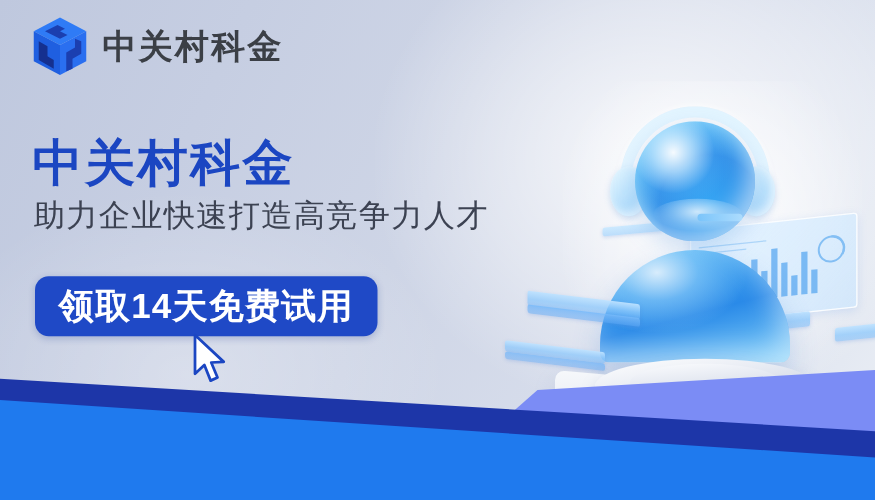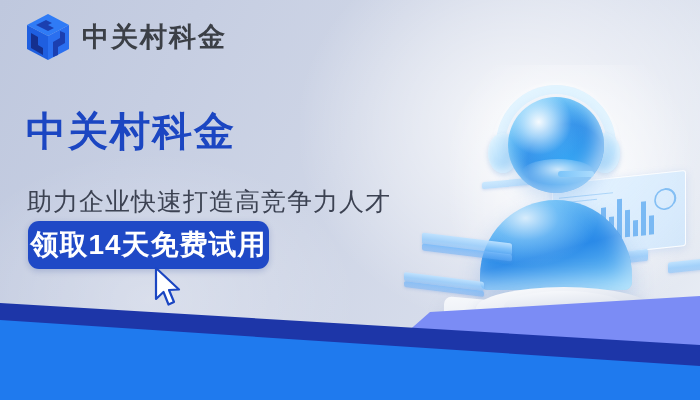--- a/index.html
+++ b/index.html
@@ -58,33 +58,33 @@
     font-size: 40px;
     font-weight: 700;
     color: #1b46c2;
     letter-spacing: 2px;
     line-height: 1.05;
     white-space: nowrap;
   }
   .subhead {
     position: absolute;
     left: 27px;
-    top: 186px;
+    top: 158px;
     font-size: 25px;
     font-weight: 400;
     color: #3c4252;
     letter-spacing: 1px;
     line-height: 1.2;
     white-space: nowrap;
   }
   .cta {
     position: absolute;
     left: 28px;
     top: 221px;
-    width: 241px;
+    width: 274px;
     height: 48px;
     border: none;
     border-radius: 11px;
     background: #1f49c6;
     color: #ffffff;
     font-family: inherit;
     font-size: 28px;
     font-weight: 700;
     letter-spacing: 1px;
     line-height: 48px;

